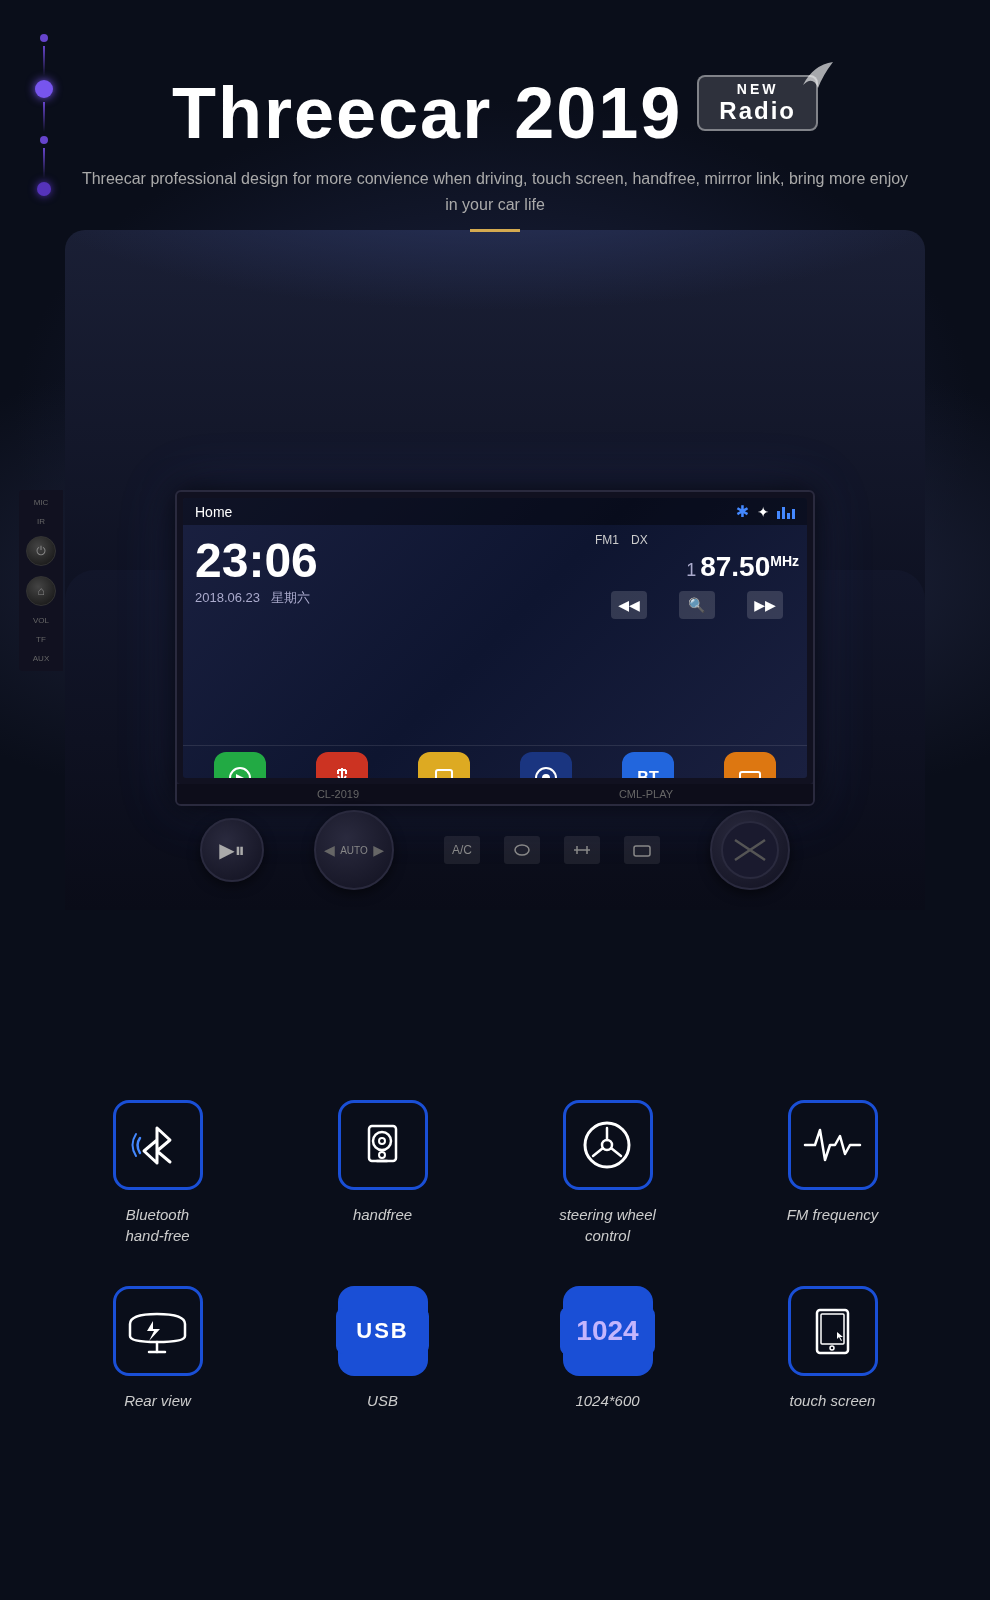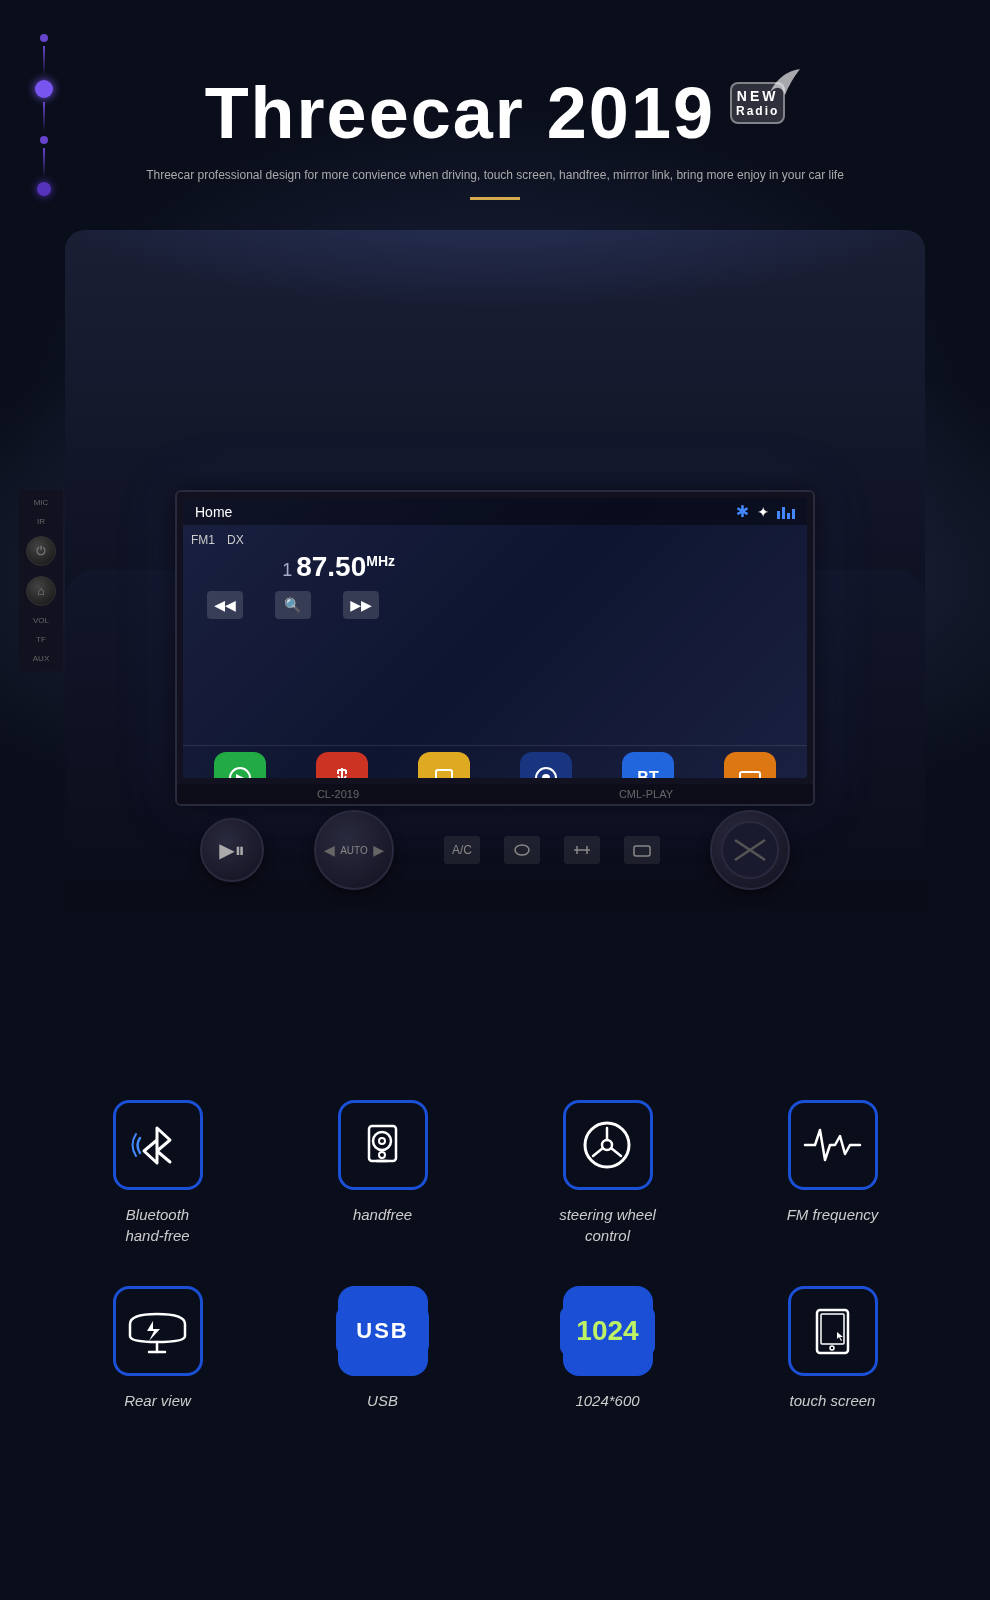--- a/index.html
+++ b/index.html
@@ -89,48 +89,48 @@
       display: inline-flex;
       flex-direction: column;
       align-items: center;
       position: relative;
       top: -10px;
     }
     .new-radio-badge .badge-bg {
       background: rgba(255,255,255,0.15);
       border: 2px solid rgba(255,255,255,0.4);
       border-radius: 8px;
-      padding: 4px 4px;
+      padding: 4px 20px;
       display: flex;
       flex-direction: column;
       align-items: center;
     }
     .badge-new {
       font-size: 14px;
       font-weight: bold;
       color: #fff;
       letter-spacing: 3px;
     }
     .badge-radio {
-      font-size: 12px;
+      font-size: 24px;
       font-weight: bold;
       color: #fff;
     }
     
     .wing-icon {
       position: absolute;
       top: -15px;
       right: -20px;
       font-size: 28px;
       color: #fff;
       opacity: 0.8;
     }
 
     .subtitle {
-      font-size: 12px;
+      font-size: 16px;
       color: #aaa;
       margin-top: 12px;
       line-height: 1.6;
     }
 
     .title-underline {
       width: 50px;
       height: 3px;
       background: #d4aa50;
       margin: 12px auto;
@@ -515,21 +515,21 @@
       color: #fff;
       font-size: 22px;
       font-weight: 900;
       padding: 10px 20px;
       border-radius: 8px;
       letter-spacing: 2px;
     }
 
     .res-badge {
       background: #1a4fd6;
-      color: #bef264;
+      color: #c4b5fd;
       font-size: 28px;
       font-weight: 900;
       padding: 8px 16px;
       border-radius: 8px;
     }
   </style>
 </head>
 <body>
 
 <div class="hero-section">
@@ -597,20 +597,28 @@
                   <div class="eq-bar" style="height:8px;"></div>
                   <div class="eq-bar" style="height:12px;"></div>
                   <div class="eq-bar" style="height:6px;"></div>
                   <div class="eq-bar" style="height:10px;"></div>
                 </div>
               </div>
             </div>
 
             <div class="screen-main">
 
+              <div class="screen-left-panel">
+                <div class="screen-time">23:06</div>
+                <div class="screen-date">
+                  <span>2018.06.23</span>
+                  &nbsp;
+                  <span>星期六</span>
+                </div>
+              </div>
 
               <div class="screen-right-panel">
                 <div class="fm-info">
                   <span>FM1</span>
                   <span>DX</span>
                 </div>
                 <div style="display:flex;align-items:baseline;justify-content:flex-end;gap:4px;">
                   <span style="font-size:18px;color:#aac;">1</span>
                   <span class="freq-display">
                     <span>87.50</span><span class="freq-mhz">MHz</span>

